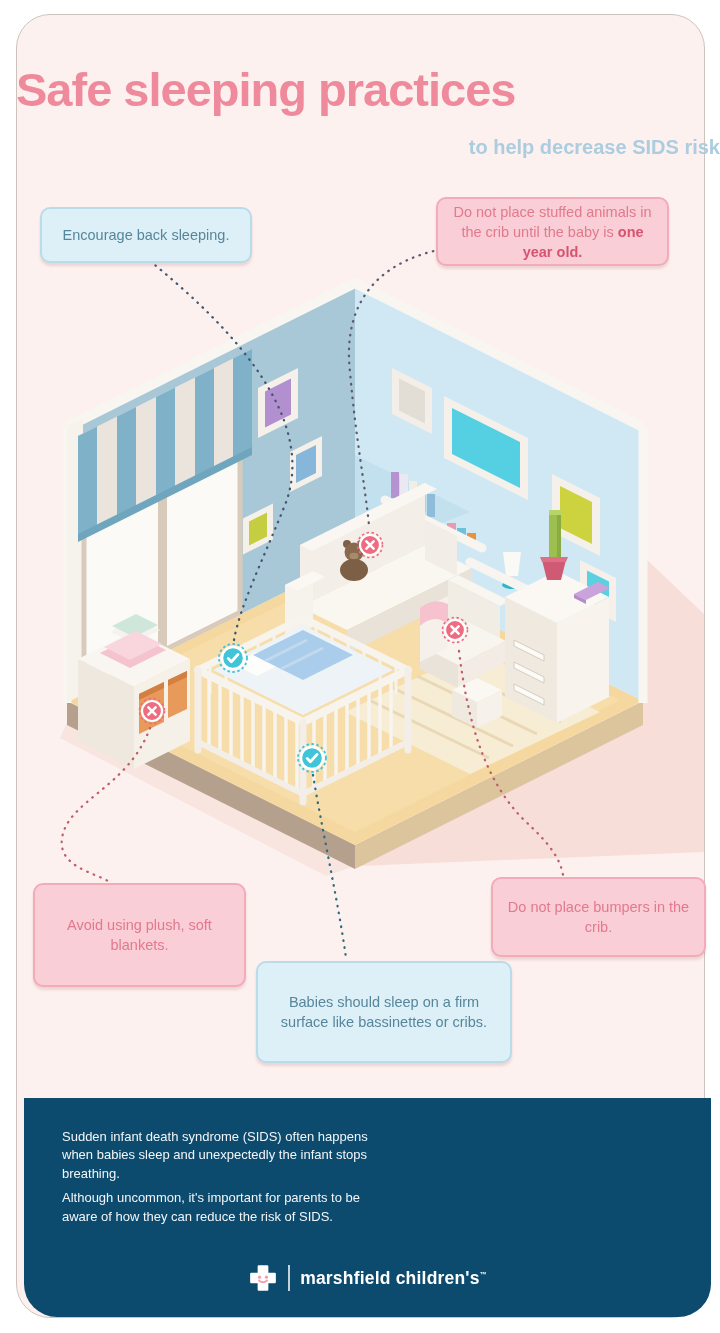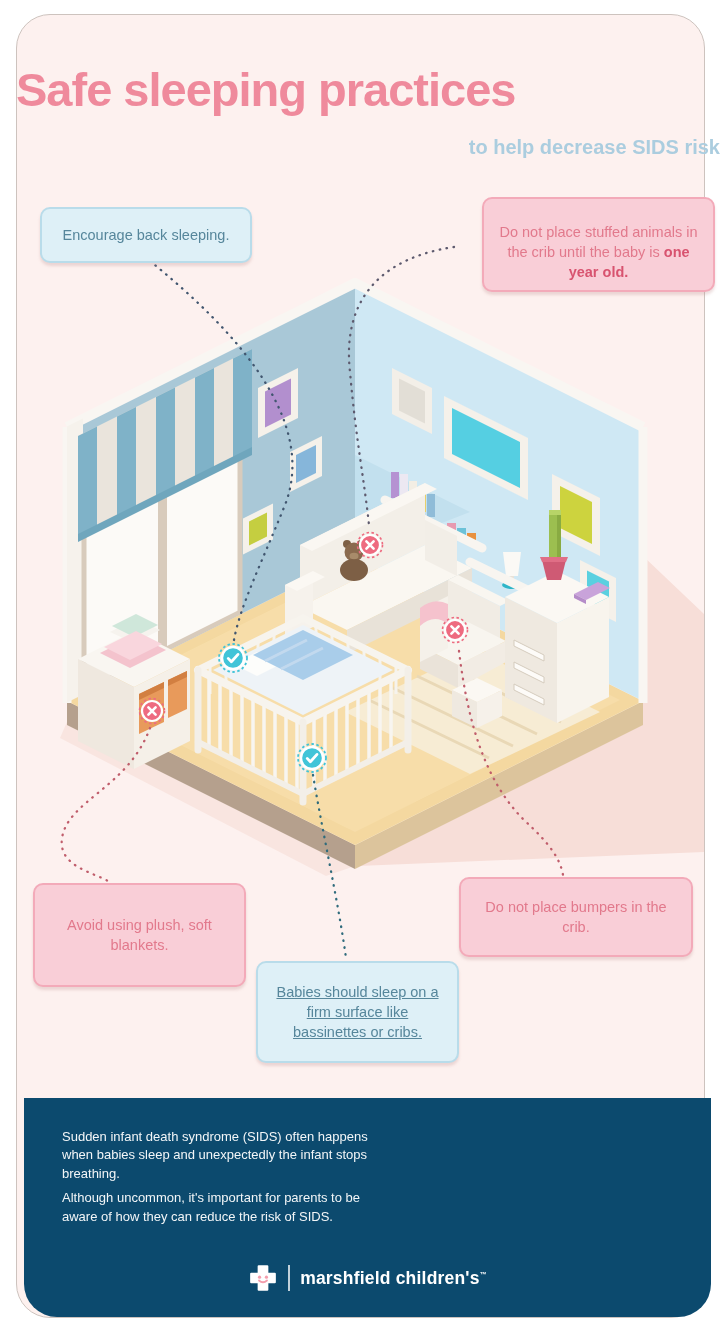--- a/index.html
+++ b/index.html
@@ -25,24 +25,24 @@
   .callout {
     position:absolute; z-index:4; border-radius:10px; display:flex;
     align-items:center; justify-content:center; text-align:center;
     padding:8px 12px; font-size:14.5px; line-height:1.38;
     box-shadow:0 3px 3px rgba(190,140,140,0.28);
   }
   .callout.blue { background:#def0f7; border:2px solid #b9dcea; color:#56869b; }
   .callout.pink { background:#f9ced7; border:2px solid #f3aab9; color:#e2798c; }
   .callout .bold { font-weight:700; color:#d8536f; }
   .co-back    { left:40px;  top:207px; width:212px; height:56px; }
-  .co-stuffed { left:482px; top:197px; width:233px; height:95px;align-items:flex-end; }
+  .co-stuffed { left:436px; top:197px; width:233px; height:69px; }
   .co-blanket { left:33px;  top:883px; width:213px; height:104px; }
-  .co-bumper  { left:459px; top:877px; width:234px; height:80px; }
-  .co-firm    { left:256px; top:961px; width:203px; height:102px;text-decoration:underline; }
+  .co-bumper  { left:491px; top:877px; width:215px; height:80px; }
+  .co-firm    { left:256px; top:961px; width:256px; height:102px; }
   .footer {
     position:absolute; left:24px; top:1098px; width:687px; height:219px;
     background:#0c4a6e; border-radius:0 0 33px 33px; z-index:3; color:#ffffff;
   }
   .f-col1 { position:absolute; left:38px; top:30px; width:312px; font-size:13px; line-height:1.42; color:rgba(255,255,255,0.95); }
   .f-col1 p + p { margin-top:6px; }
   .f-col2 { position:absolute; left:390px; top:32px; width:292px; font-size:13px; line-height:1.42; font-weight:700; }
   .logo-row {
     position:absolute; left:0; bottom:24px; width:100%;
     display:flex; align-items:center; justify-content:center; gap:10px;

